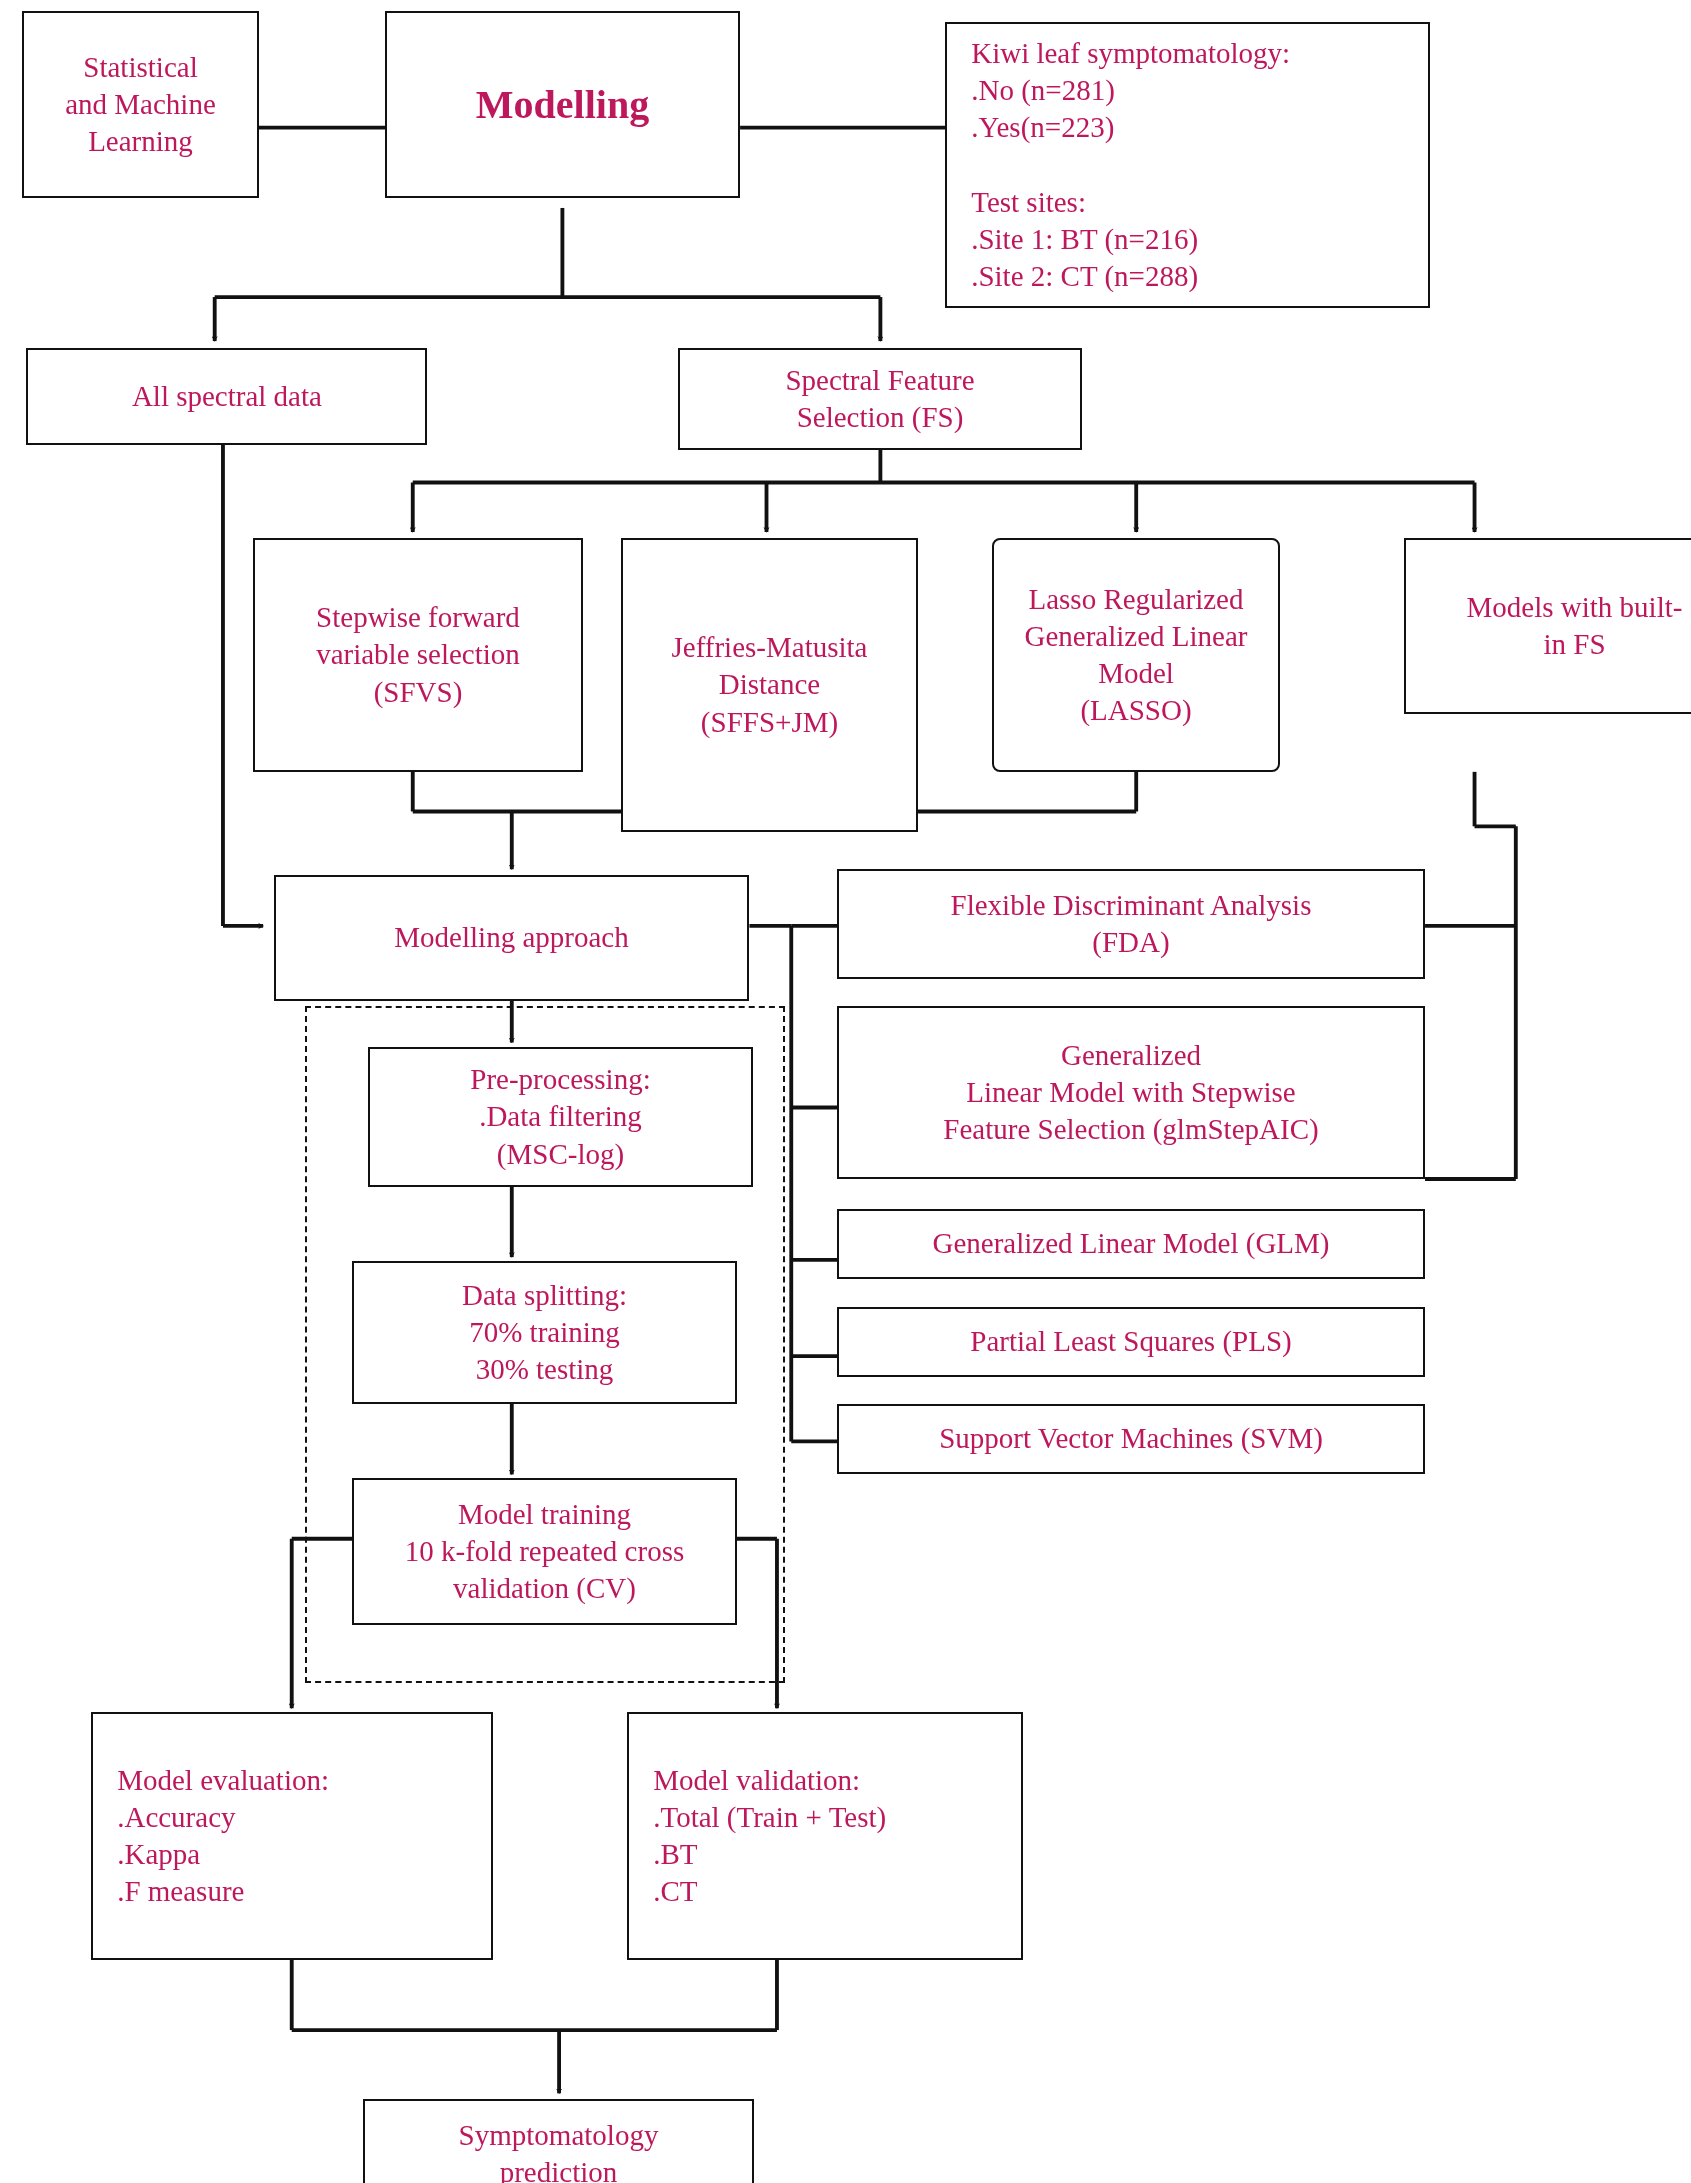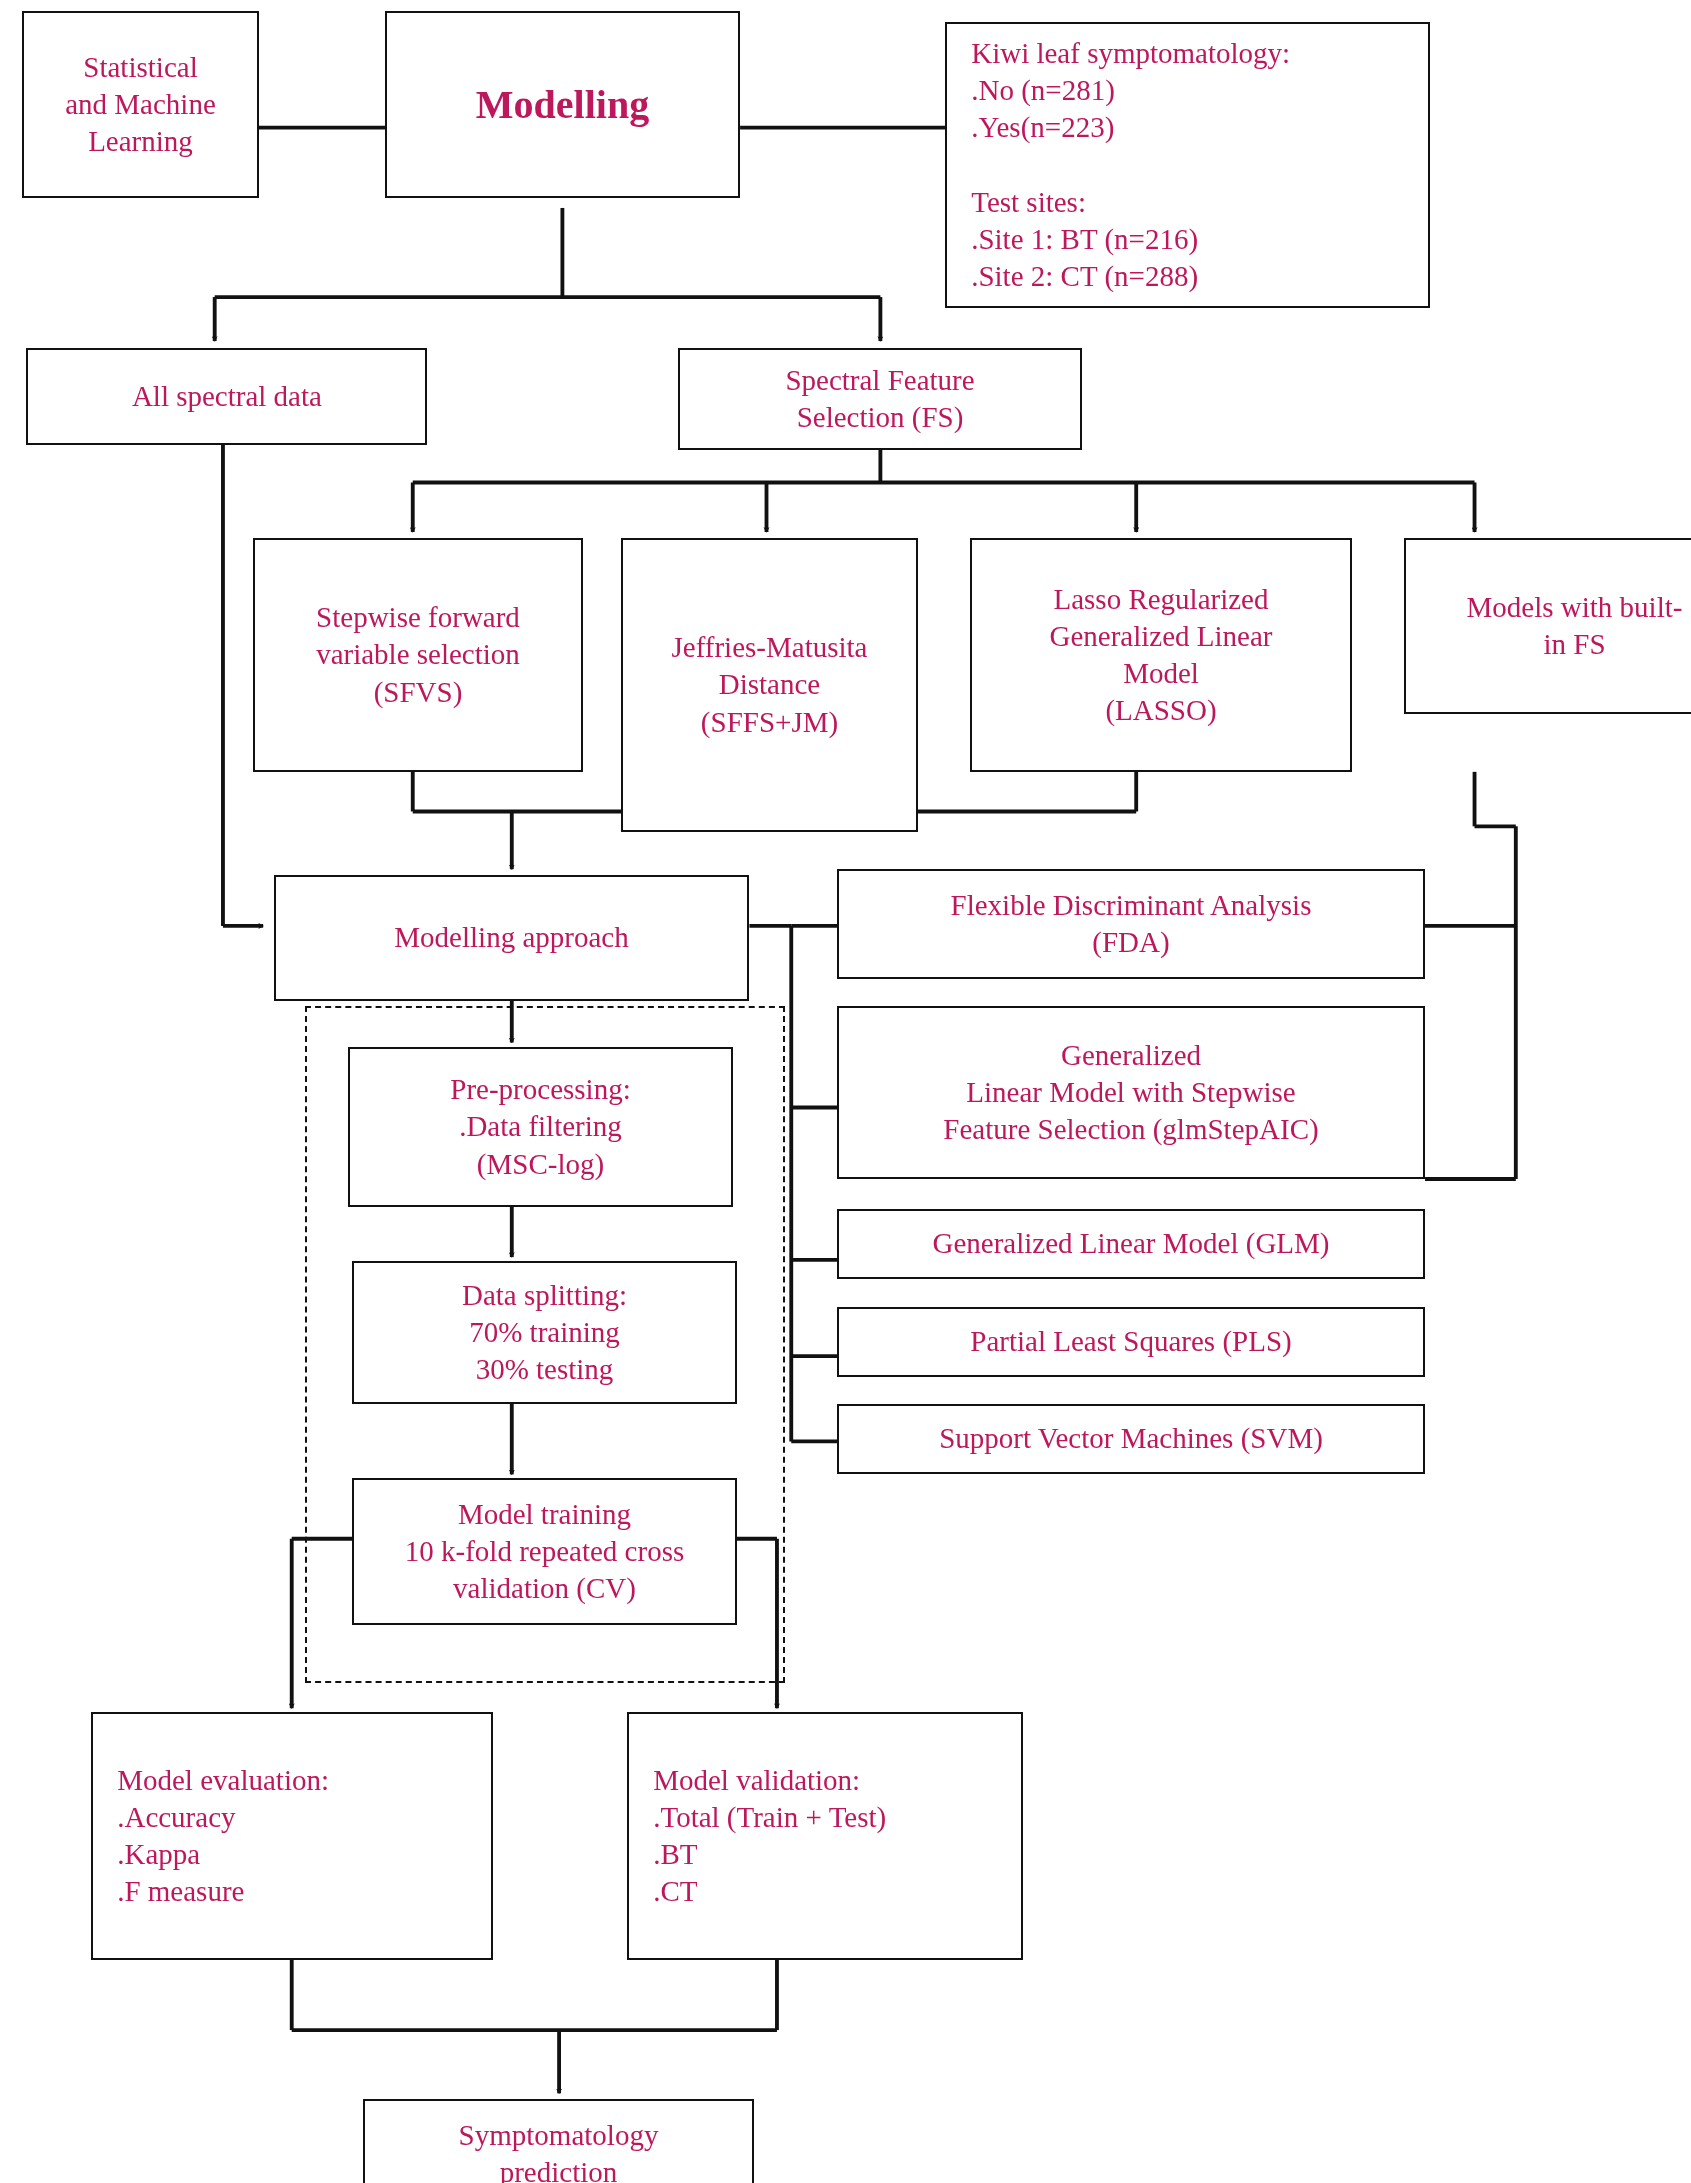--- a/index.html
+++ b/index.html
@@ -164,21 +164,21 @@
 variable selection
 (SFVS)</span>
   </div>
 
   <div class="node" style="left:621px; top:538px; width:297px; height:294px;">
     <span class="inner">Jeffries-Matusita
 Distance
 (SFFS+JM)</span>
   </div>
 
-  <div class="node" style="left:970px; top:538px; width:382px; height:234px;">
+  <div class="node" style="left:992px; top:538px; width:288px; height:234px;border-radius:8px;">
     <span class="inner">Lasso Regularized
 Generalized Linear
 Model
 (LASSO)</span>
   </div>
 
   <div class="node" style="left:1404px; top:538px; width:341px; height:176px;">
     <span class="inner">Models with built-
 in FS</span>
   </div>
@@ -203,21 +203,21 @@
   </div>
 
   <div class="node" style="left:837px; top:1307px; width:588px; height:70px;">
     <span class="inner">Partial Least Squares (PLS)</span>
   </div>
 
   <div class="node" style="left:837px; top:1404px; width:588px; height:70px;">
     <span class="inner">Support Vector Machines (SVM)</span>
   </div>
 
-  <div class="node" style="left:348px; top:1047px; width:385px; height:160px;text-align:center;">
+  <div class="node" style="left:368px; top:1047px; width:385px; height:140px;text-align:center;">
     <span class="inner">Pre-processing:
 .Data filtering
 (MSC-log)</span>
   </div>
 
   <div class="node" style="left:352px; top:1261px; width:385px; height:143px;">
     <span class="inner">Data splitting:
 70% training
 30% testing</span>
   </div>

